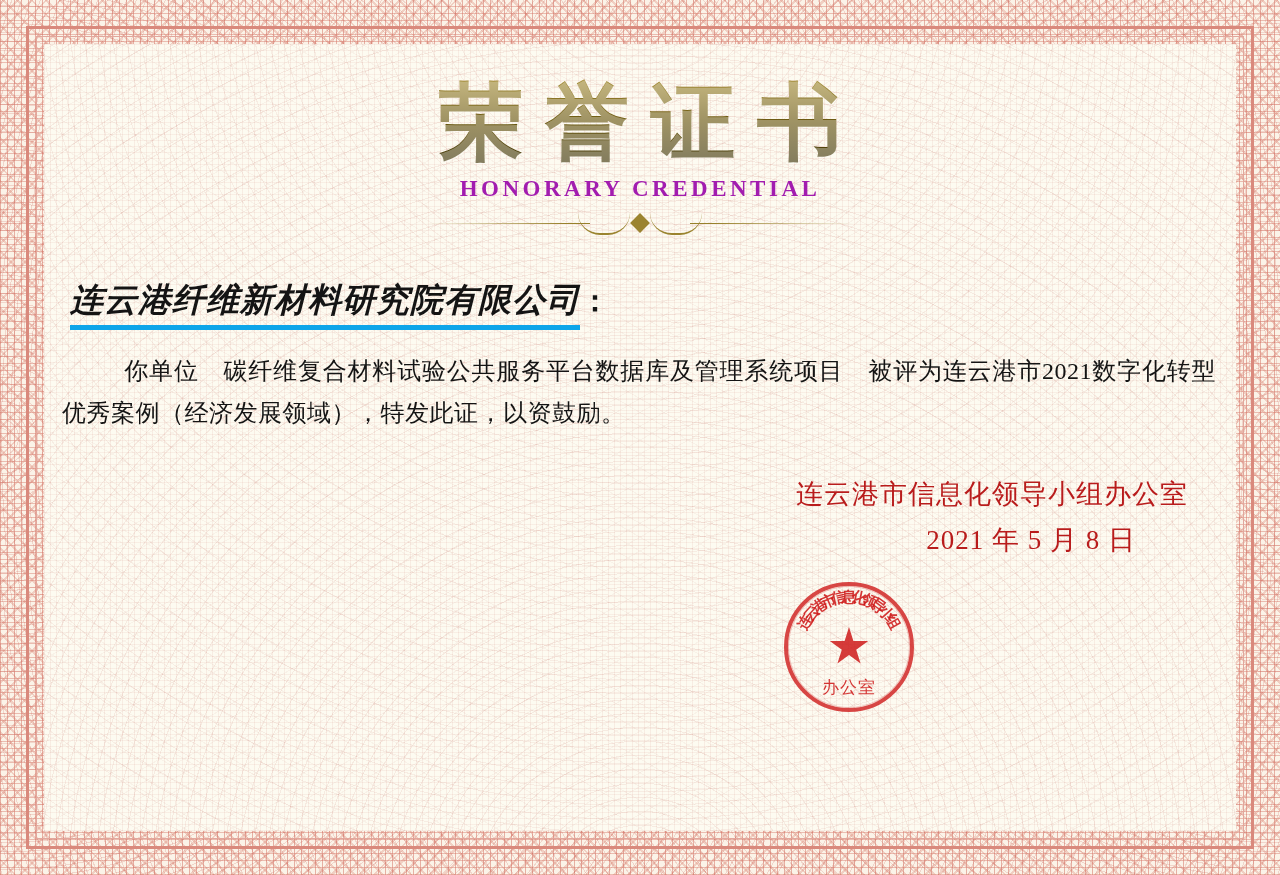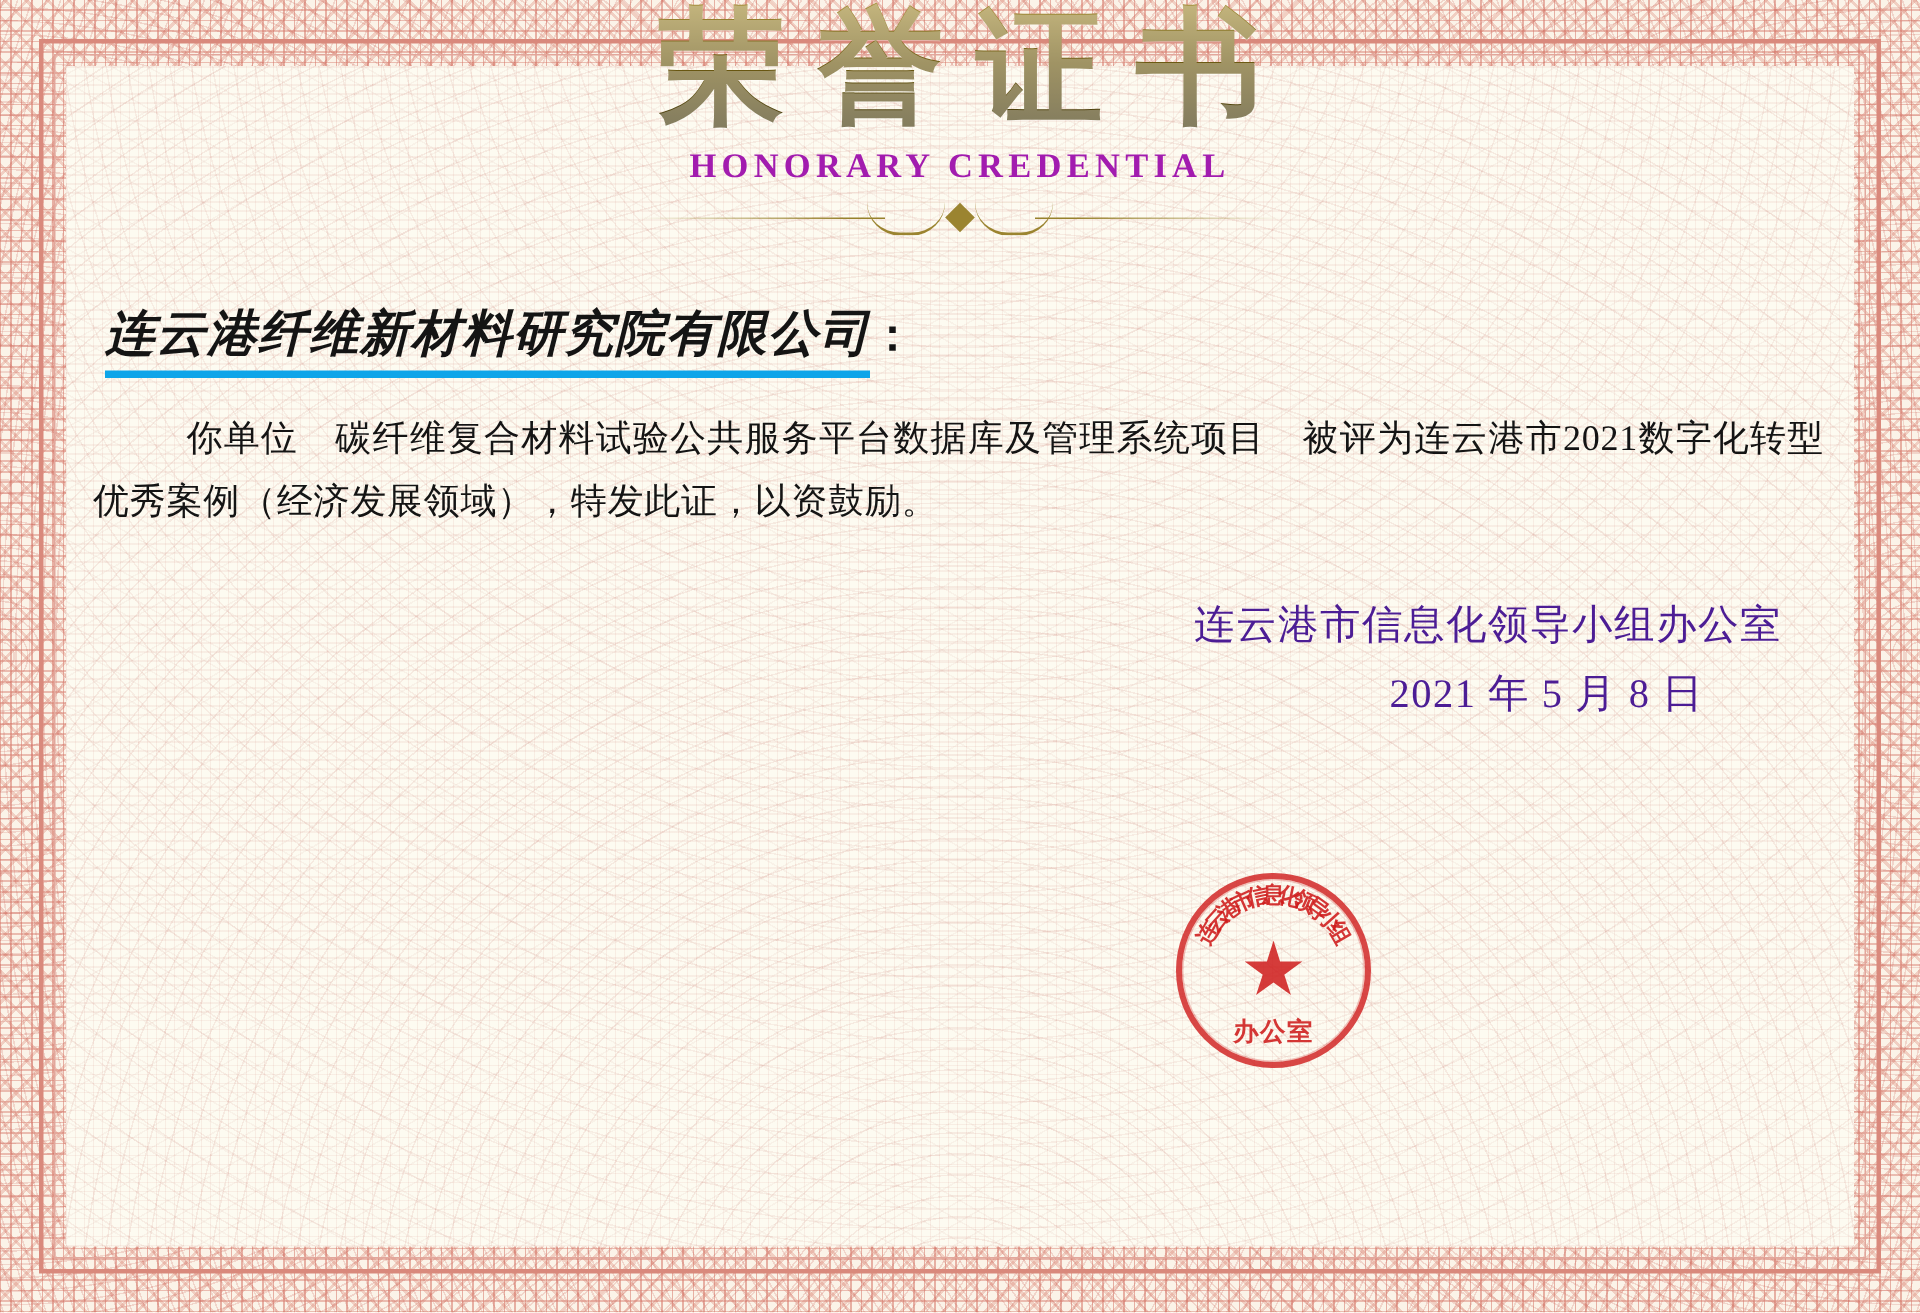--- a/index.html
+++ b/index.html
@@ -79,20 +79,21 @@
   
   .content {
     position: absolute;
     inset: 0;
     padding: 0 58px;
     box-sizing: border-box;
   }
 
   .title-block {
     text-align: center;
+    padding-top: 78px;
   }
   .cert-title {
     font-family: "DejaVu Serif", serif;
     font-size: 84px;
     letter-spacing: 22px;
     font-weight: 700;
     color: #7d6a1e;
     background: linear-gradient(180deg, #a7903a 0%, #6d5a12 48%, #3e3408 100%);
     -webkit-background-clip: text;
     background-clip: text;
@@ -176,21 +177,21 @@
     padding-left: 4px;
     padding-right: 6px;
   }
   .body-text .indent { display: inline-block; width: 62px; }
 
   .signature {
     margin-top: 38px;
     text-align: right;
     padding-right: 34px;
     font-size: 27px;
-    color: #4c1d95;
+    color: #b91c1c;
     line-height: 1.7;
     position: relative;
   }
   .sig-org { letter-spacing: 1px; }
   .sig-date { letter-spacing: 1px; padding-right: 52px; }
 
   
   .seal {
     position: absolute;
     left: 784px;
@@ -229,21 +230,21 @@
     transform-origin: 0 0;
   }
   .seal-bottom-text {
     position: absolute;
     left: 0;
     right: 0;
     bottom: 13px;
     text-align: center;
     font-family: "DejaVu Serif", serif;
     font-size: 17px;
-    font-weight: 700;
+    font-weight: 400;
     letter-spacing: 1px;
     color: rgba(206,26,26,0.88);
   }
 </style>
 </head>
 <body>
 
 <div class="certificate">
   <div class="border-outer"></div>
   <div class="frame-line-1"></div>

